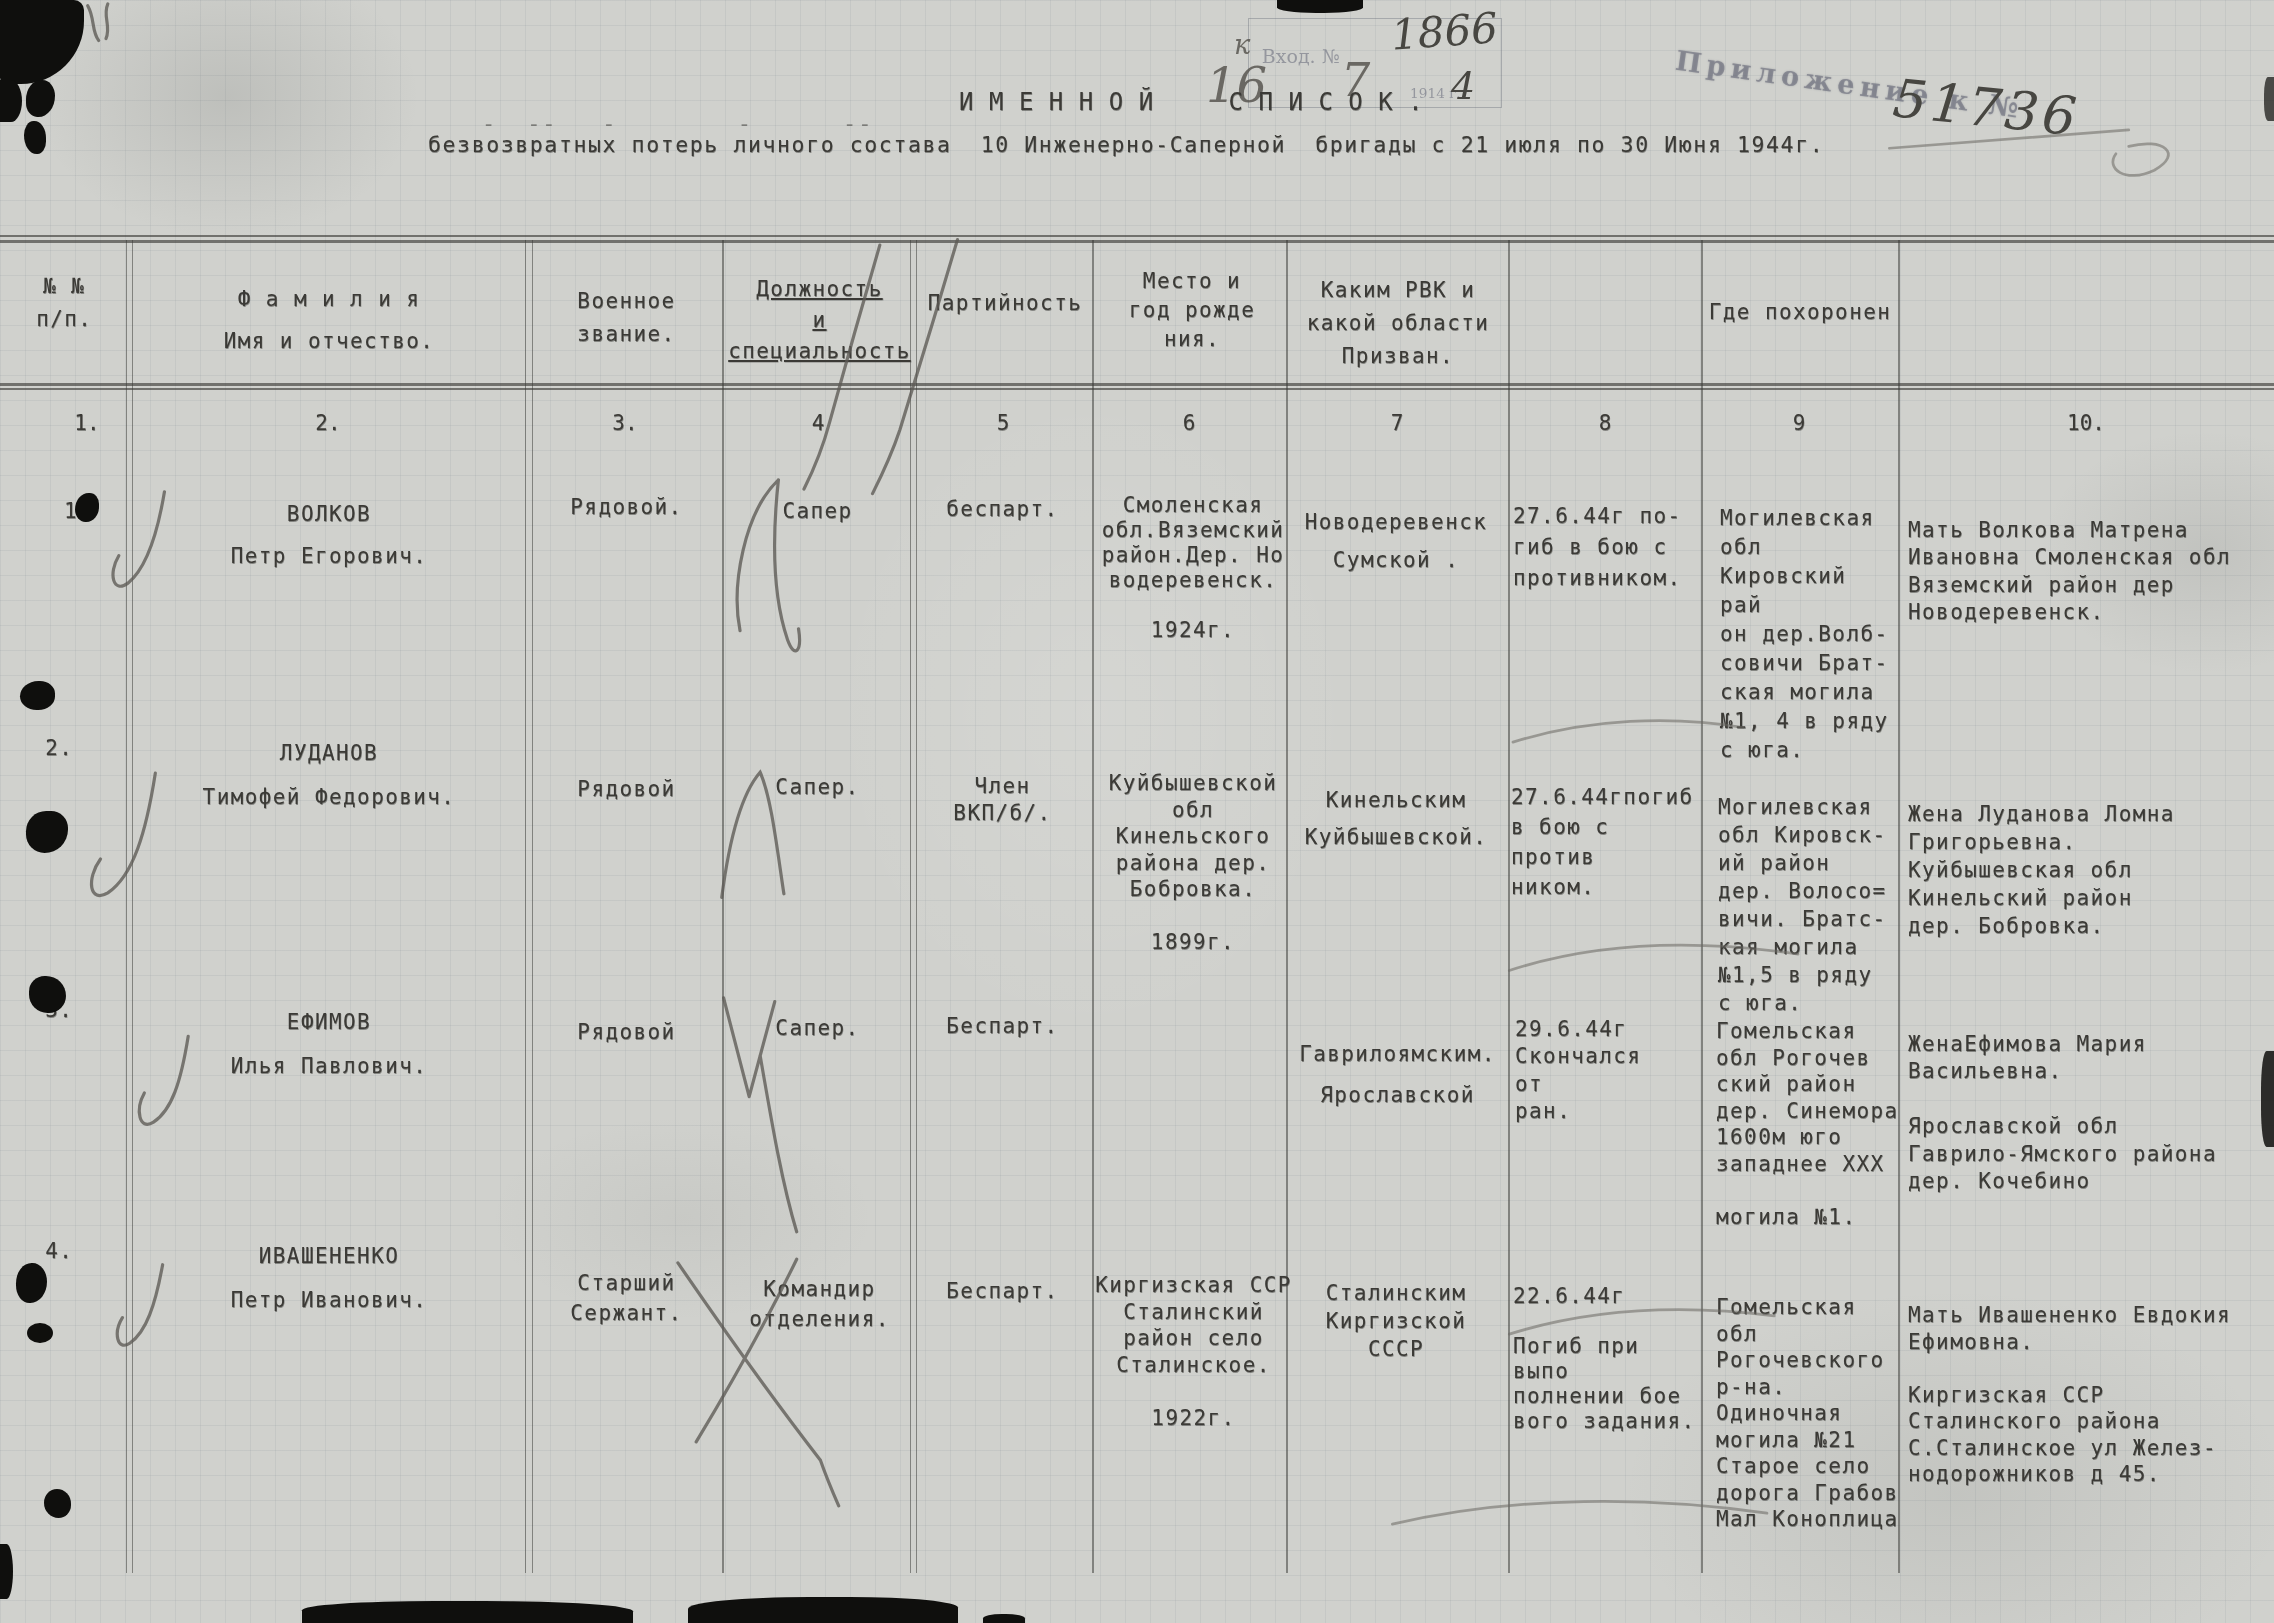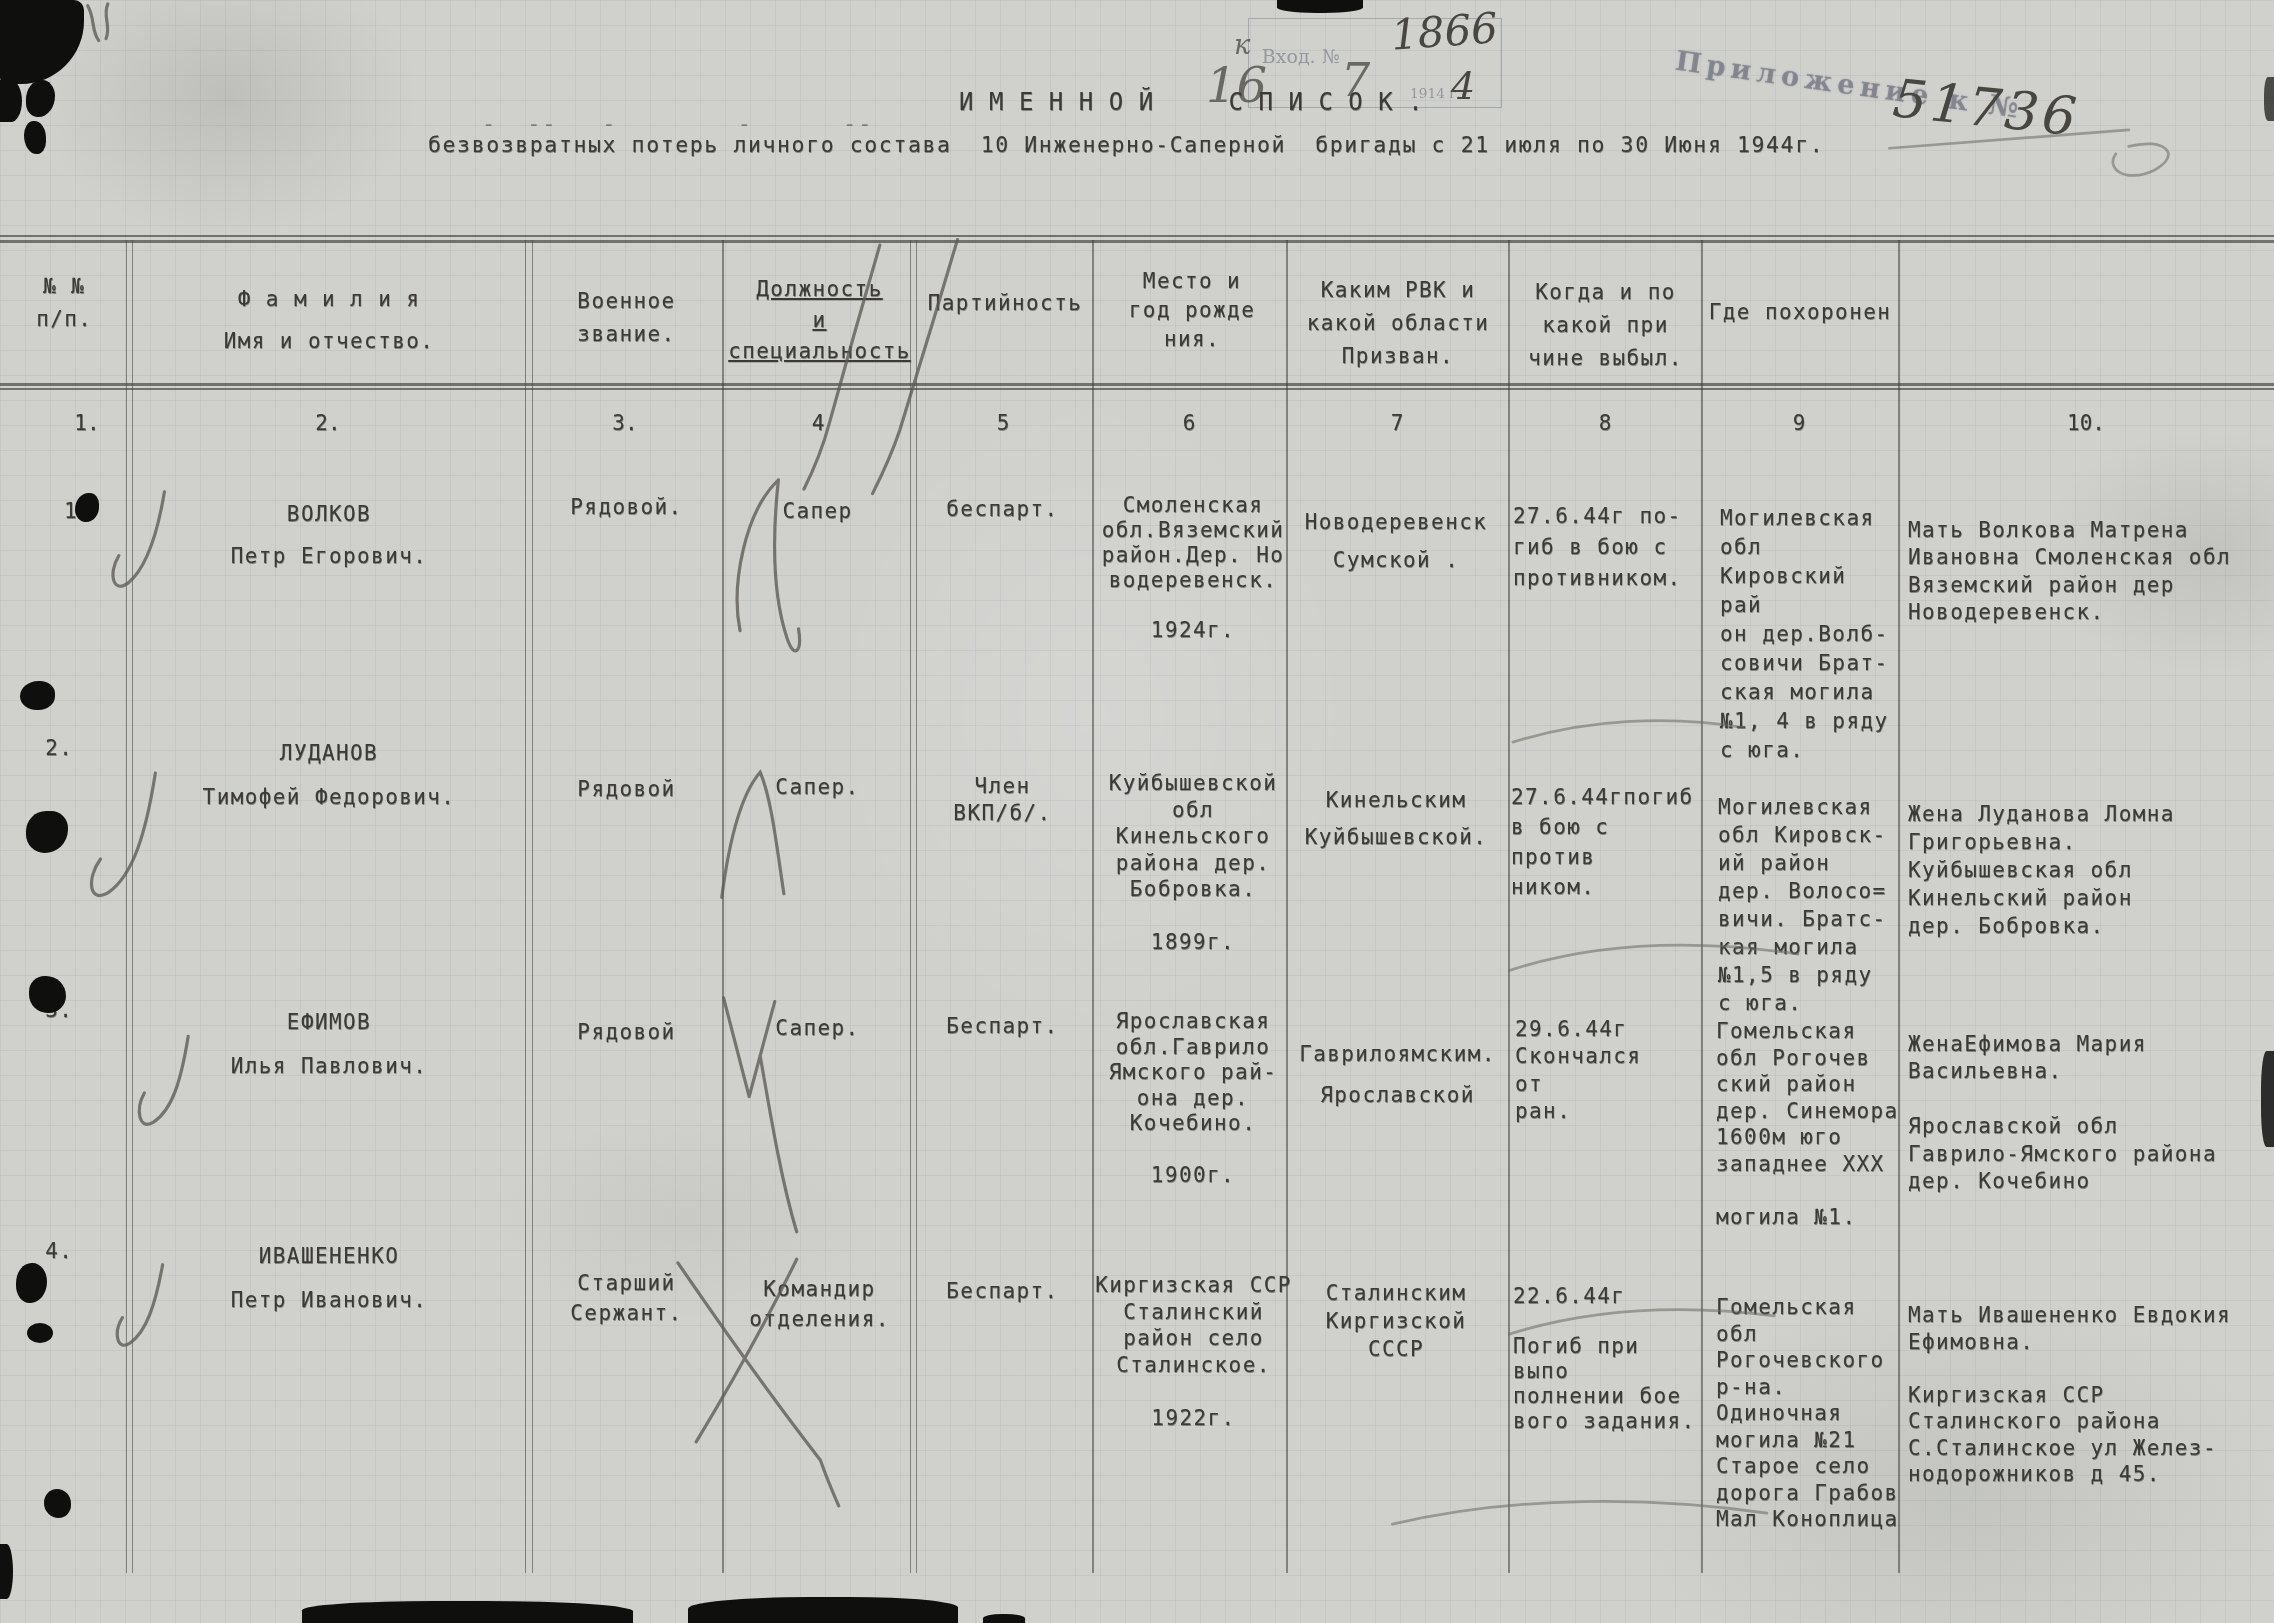--- a/index.html
+++ b/index.html
@@ -87,23 +87,20 @@
   <div class="typed th c" style="left:726px;top:274px;width:187px;line-height:31px;text-decoration:underline;">Должность
 и
 специальность</div>
   <div class="typed th c" style="left:916px;top:291px;width:178px;">Партийность</div>
   <div class="typed th c" style="left:1096px;top:267px;width:192px;line-height:29px;">Место и
 год рожде
 ния.</div>
   <div class="typed th c" style="left:1293px;top:274px;width:210px;line-height:33px;">Каким РВК и
 какой области
 Призван.</div>
-  <div class="typed th c" style="left:1512px;top:276px;width:187px;line-height:33px;">Когда и по
-какой при
-чине выбыл.</div>
   <div class="typed th c" style="left:1704px;top:300px;width:192px;">Где похоронен</div>
 
   <div class="typed cnum" style="left:0px;top:411px;width:128px;padding-left:46px;box-sizing:border-box;">1.</div>
   <div class="typed cnum" style="left:128px;top:411px;width:400px;">2.</div>
   <div class="typed cnum" style="left:528px;top:411px;width:194px;">3.</div>
   <div class="typed cnum" style="left:722px;top:411px;width:192px;">4</div>
   <div class="typed cnum" style="left:914px;top:411px;width:178px;">5</div>
   <div class="typed cnum" style="left:1092px;top:411px;width:194px;">6</div>
   <div class="typed cnum" style="left:1286px;top:411px;width:222px;">7</div>
   <div class="typed cnum" style="left:1508px;top:411px;width:194px;">8</div>
@@ -172,27 +169,20 @@
 Куйбышевская обл
 Кинельский район
 дер. Бобровка.</div>
 
   <div class="typed cell c" style="left:18.3px;top:998px;width:82px;">3.</div>
   <div class="typed cell c" style="left:137px;top:1000px;width:384px;line-height:44px;">ЕФИМОВ
 Илья Павлович.</div>
   <div class="typed cell c" style="left:535px;top:1020px;width:183px;">Рядовой</div>
   <div class="typed cell c" style="left:726px;top:1016px;width:183px;">Сапер.</div>
   <div class="typed cell c" style="left:918px;top:1014px;width:169px;">Беспарт.</div>
-  <div class="typed cell c" style="left:1098px;top:1009px;width:190px;line-height:25.6px;">Ярославская
-обл.Гаврило
-Ямского рай-
-она дер.
-Кочебино.
-
-1900г.</div>
   <div class="typed cell c" style="left:1288px;top:1034px;width:219px;line-height:41px;">Гаврилоямским.
 Ярославской</div>
   <div class="typed cell l" style="left:1515px;top:1016px;width:186px;line-height:27.4px;">29.6.44г
 Скончался
 от
 ран.</div>
   <div class="typed cell l" style="left:1716px;top:1018px;width:183px;line-height:26.5px;">Гомельская
 обл Рогочев
 ский район
 дер. Синемора

